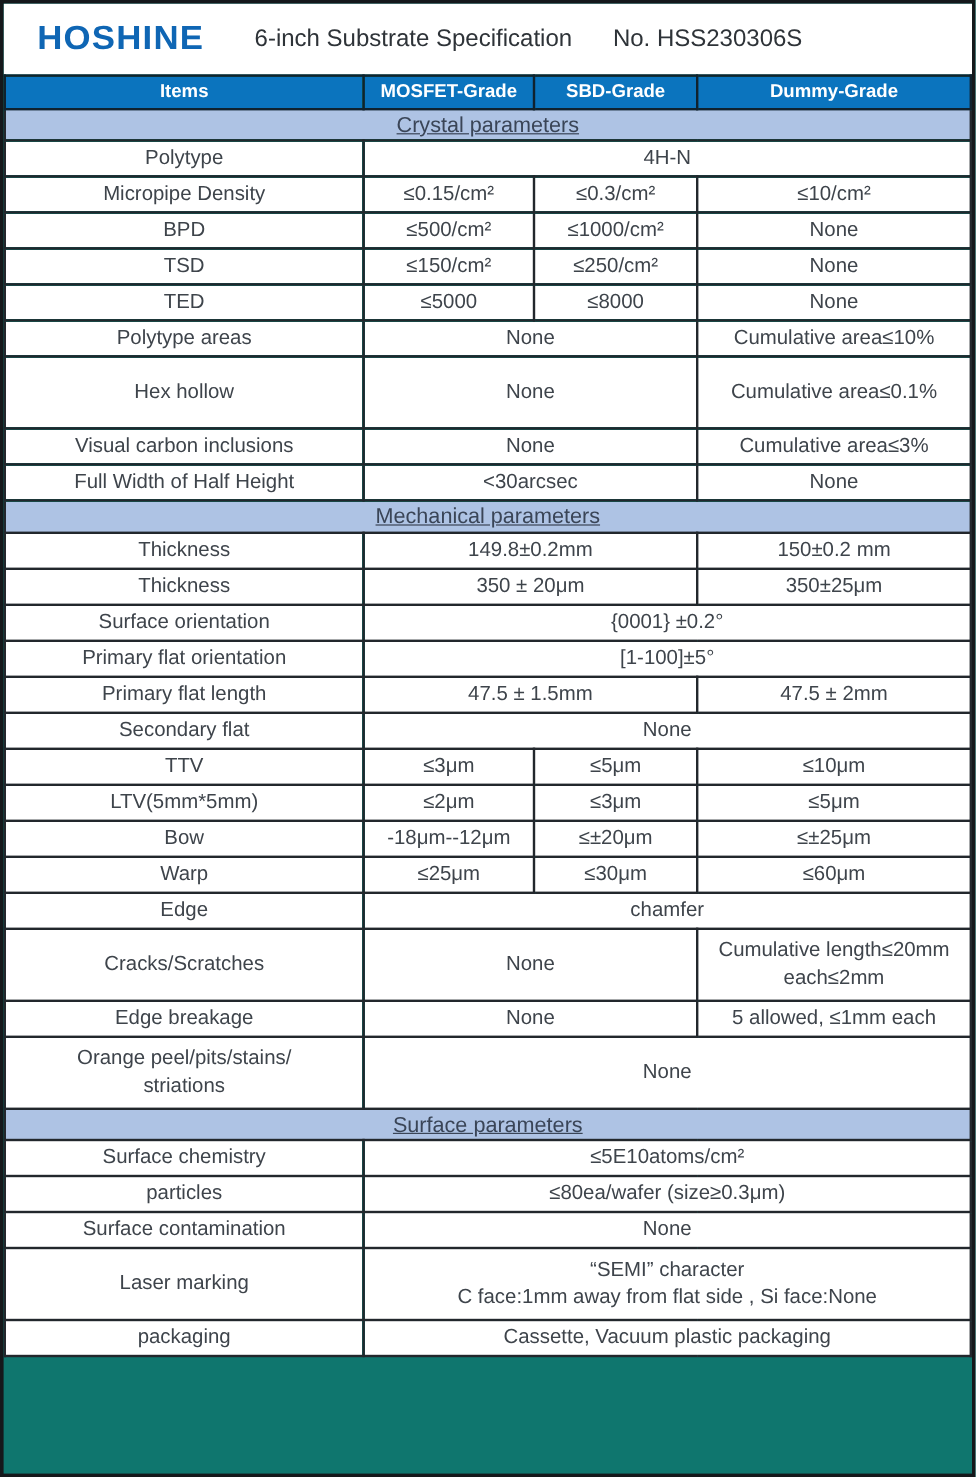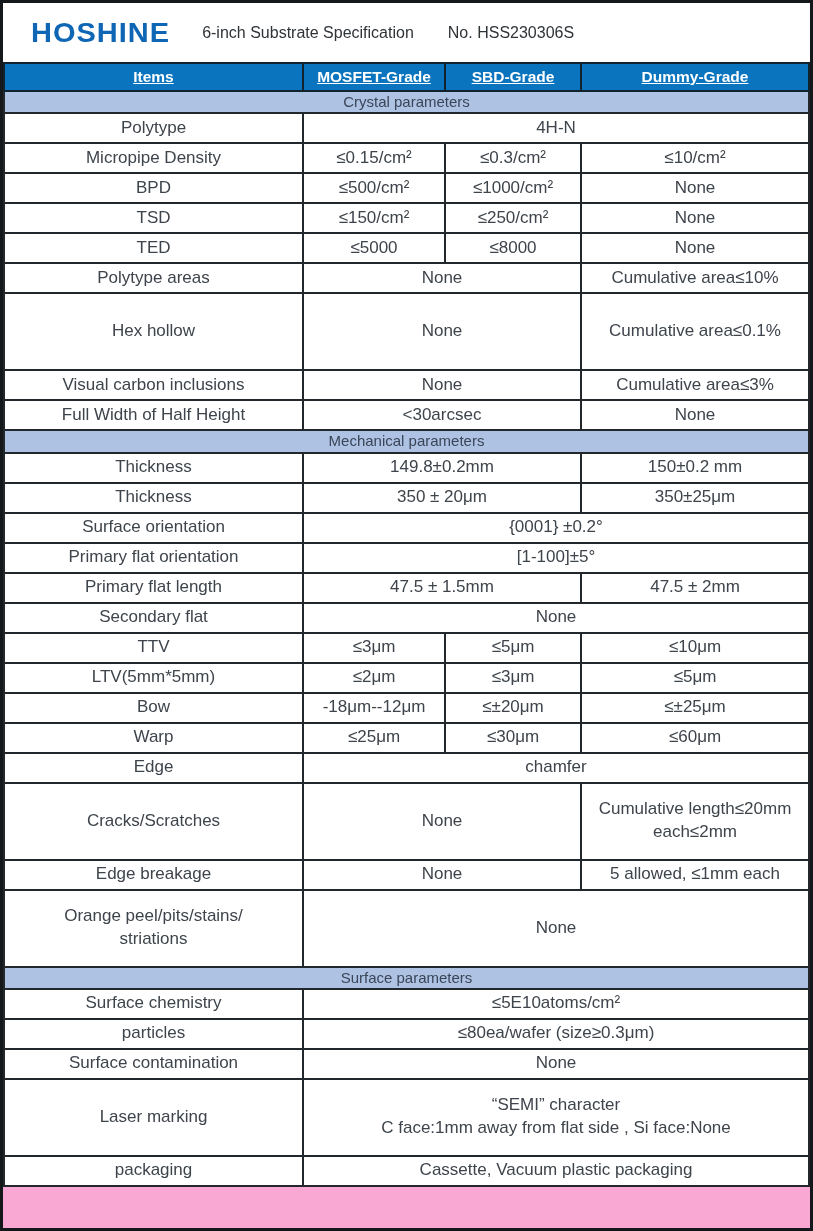--- a/index.html
+++ b/index.html
@@ -14,44 +14,44 @@
   * { margin: 0; padding: 0; box-sizing: border-box; }
   body {
     font-family: "Liberation Sans", "DejaVu Sans", sans-serif;
     background: #ffffff;
     width: 813px;
   }
   .page {
     width: 813px;
     height: 1231px;
     border: 3px solid #15181b;
-    background: #f9a8d4;
+    background: #0f766e;
     overflow: hidden;
     display: flex;
     flex-direction: column;
   }
   .doc-header {
     height: 59px;
     flex: 0 0 59px;
     display: flex;
     align-items: center;
     background: #ffffff;
   }
   .logo {
     margin-left: 28px;
     color: var(--logo-blue);
     font-weight: bold;
     font-size: 29px;
     letter-spacing: 1px;
     transform: scaleY(0.96);
   }
   .title-wrap {
-    margin-left: 32px;
+    margin-left: 42px;
     color: #2e3338;
-    font-size: 16px;
+    font-size: 20px;
     display: flex;
     align-items: baseline;
   }
   .doc-no { margin-left: 34px; text-align: right; }
   table.spec {
     width: 100%;
     border-collapse: collapse;
     table-layout: fixed;
   }
   col.c-items { width: 299px; }
@@ -67,30 +67,30 @@
     line-height: 1.35;
     overflow: hidden;
   }
   tr.col-head-row td {
     background: var(--header-blue);
     color: var(--header-text);
     font-weight: bold;
     font-size: 15.5px;
     height: 28px;
     border-color: #10222e;
-    text-decoration: underline;
   }
   tr.section-row td {
     background: var(--band-blue);
     color: var(--band-text);
-    font-size: 15px;
+    font-size: 18px;
     height: 16px;
+    text-decoration: underline;
   }
   tr.data-row td { height: 30px; background: #ffffff; }
-  tr.data-row.tall td { height: 77px; }
+  tr.data-row.tall td { height: 60px; }
   td.item { font-size: 17px; }
 </style>
 </head>
 <body>
 
 <div class="page">
 
   <div class="doc-header">
     <div class="logo">HOSHINE</div>
     <div class="title-wrap">

